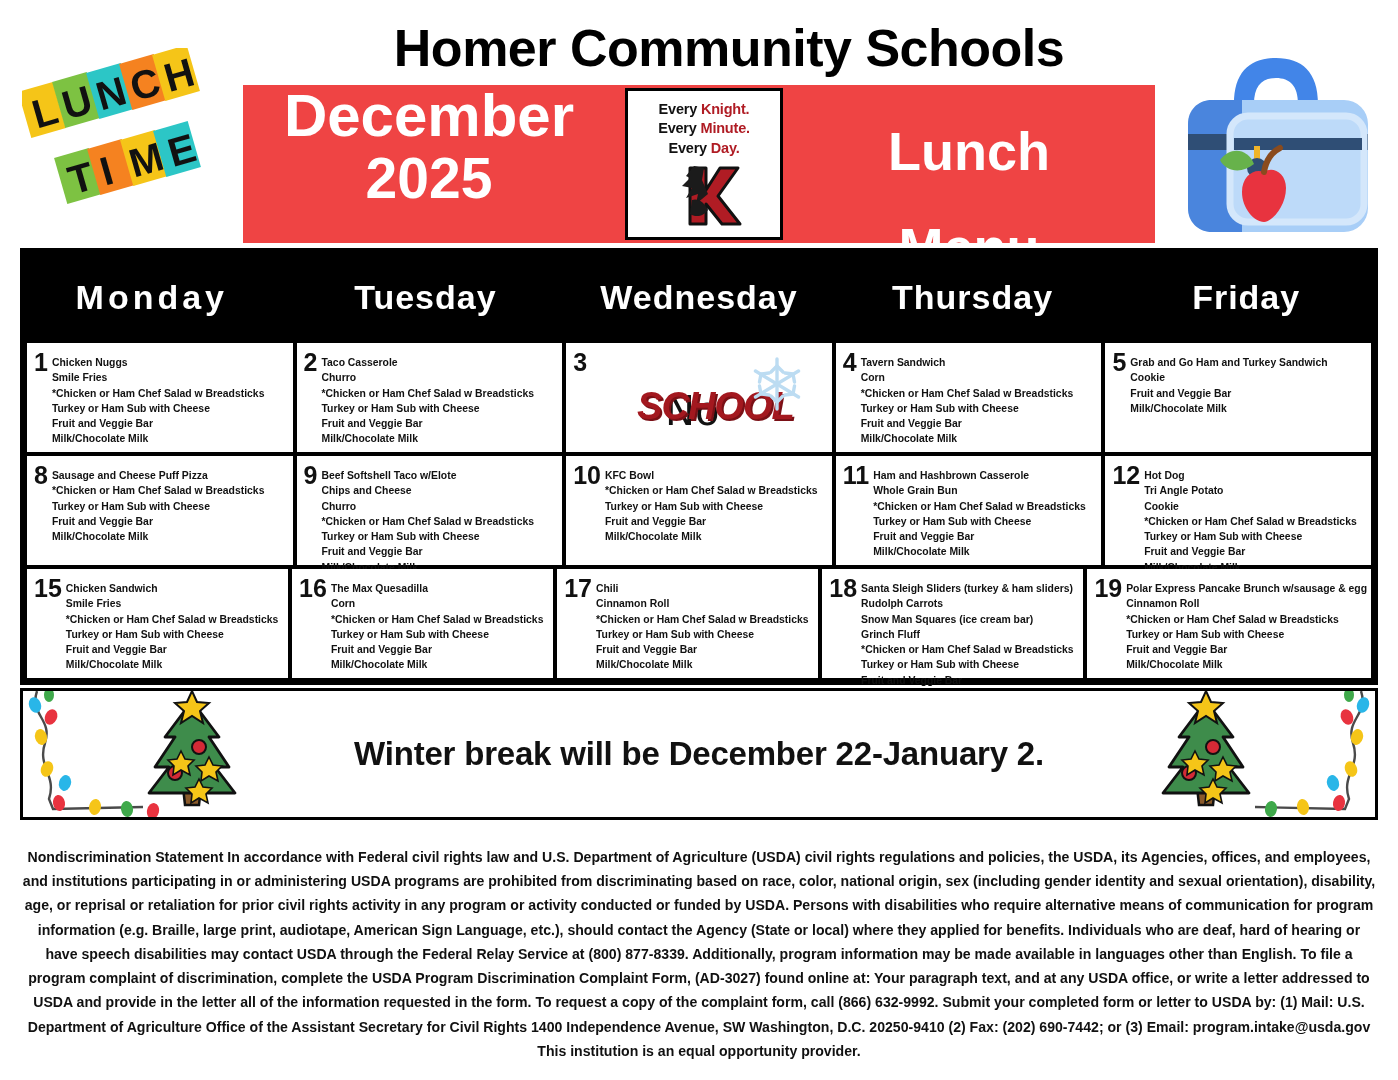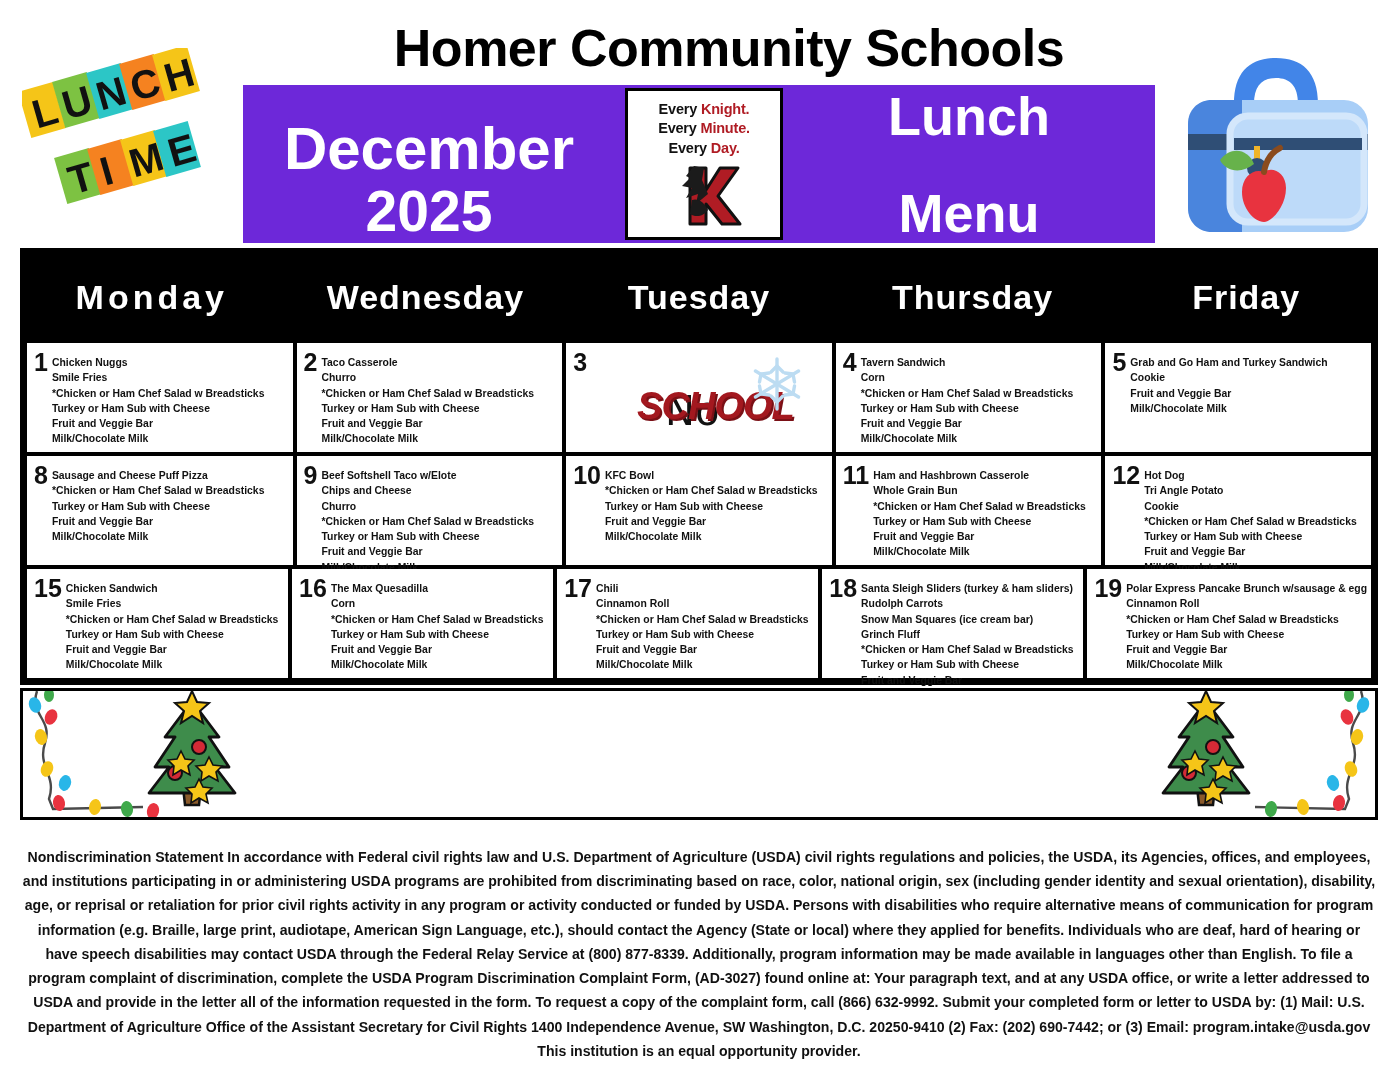--- a/index.html
+++ b/index.html
@@ -21,23 +21,23 @@
     font-size: 52px;
     font-weight: bold;
     color: #000;
     letter-spacing: -0.5px;
     padding-left: 60px;
   }
   .banner {
     position: absolute;
     left: 243px; top: 85px;
     width: 912px; height: 158px;
-    background: #6d28d9;
-    display: flex;
-    align-items: flex-end;
+    background: #ef4444;
+    display: flex;
+    align-items: flex-start;
   }
   .banner-left, .banner-right {
     flex: 1 1 0;
     display: flex;
     flex-direction: column;
     align-items: center;
     justify-content: center;
     color: #fff;
   }
   .banner-left { padding-right: 10px; }
@@ -263,22 +263,22 @@
         <path d="M70 150 C70 134 82 126 92 130 C100 124 114 130 114 146 C114 164 100 180 92 180 C82 180 70 166 70 150 Z" fill="#E8333F"></path>
         <path d="M92 130 C94 118 100 110 108 106" stroke="#8A4B1E" stroke-width="6" fill="none" stroke-linecap="round"></path>
         <path d="M48 118 C58 104 76 106 82 122 C70 132 54 130 48 118 Z" fill="#67B24B"></path>
       </svg>
     </div>
   </div>
 
   <div class="calendar">
     <div class="dayhead">
       <div>Monday</div>
+      <div>Tuesday</div>
       <div>Wednesday</div>
-      <div>Tuesday</div>
       <div>Thursday</div>
       <div>Friday</div>
     </div>
 
     <div class="week">
       <div class="cell">
         <div class="daynum">1</div>
         <div class="items">
             <div>Chicken Nuggs</div>
             <div>Smile Fries</div>
@@ -479,20 +479,21 @@
           <circle cx="176" cy="56" r="7" fill="#D42A36" stroke="#111" stroke-width="2"></circle>
           <circle cx="152" cy="82" r="7" fill="#D42A36" stroke="#111" stroke-width="2"></circle>
           <path d="M158 60 l4 8 9 1 -6 6 2 9 -9 -5 -8 5 1 -9 -6 -6 9 -1 z" fill="#F5C518" stroke="#111" stroke-width="1.6"></path>
           <path d="M186 66 l4 8 9 1 -6 6 2 9 -9 -5 -8 5 1 -9 -6 -6 9 -1 z" fill="#F5C518" stroke="#111" stroke-width="1.6"></path>
           <path d="M176 88 l4 8 9 1 -6 6 2 9 -9 -5 -8 5 1 -9 -6 -6 9 -1 z" fill="#F5C518" stroke="#111" stroke-width="1.6"></path>
           <path d="M169 0 l5 11 12 1 -9 8 3 12 -11 -7 -11 7 3 -12 -9 -8 12 -1 z" fill="#F5C518" stroke="#111" stroke-width="2"></path>
         </g>
       </svg>
     </div>
 
+    <div class="bline">Winter break will be December 22-January 2.</div>
 
     <div class="deco right">
       <svg width="250" height="126" viewBox="0 0 250 126">
         <path d="M236 0 C244 24 220 28 228 52 C236 76 216 84 224 108 L220 118 L130 116" stroke="#4a4a4a" stroke-width="2.4" fill="none"></path>
         <g>
           <ellipse cx="238" cy="14" rx="6" ry="8" fill="#29B6E8" transform="rotate(20 238 14)"></ellipse>
           <ellipse cx="222" cy="26" rx="6" ry="8" fill="#E8333F" transform="rotate(-25 222 26)"></ellipse>
           <ellipse cx="232" cy="46" rx="6" ry="8" fill="#F5C518" transform="rotate(15 232 46)"></ellipse>
           <ellipse cx="226" cy="78" rx="6" ry="8" fill="#F5C518" transform="rotate(-20 226 78)"></ellipse>
           <ellipse cx="208" cy="92" rx="6" ry="8" fill="#29B6E8" transform="rotate(-15 208 92)"></ellipse>

